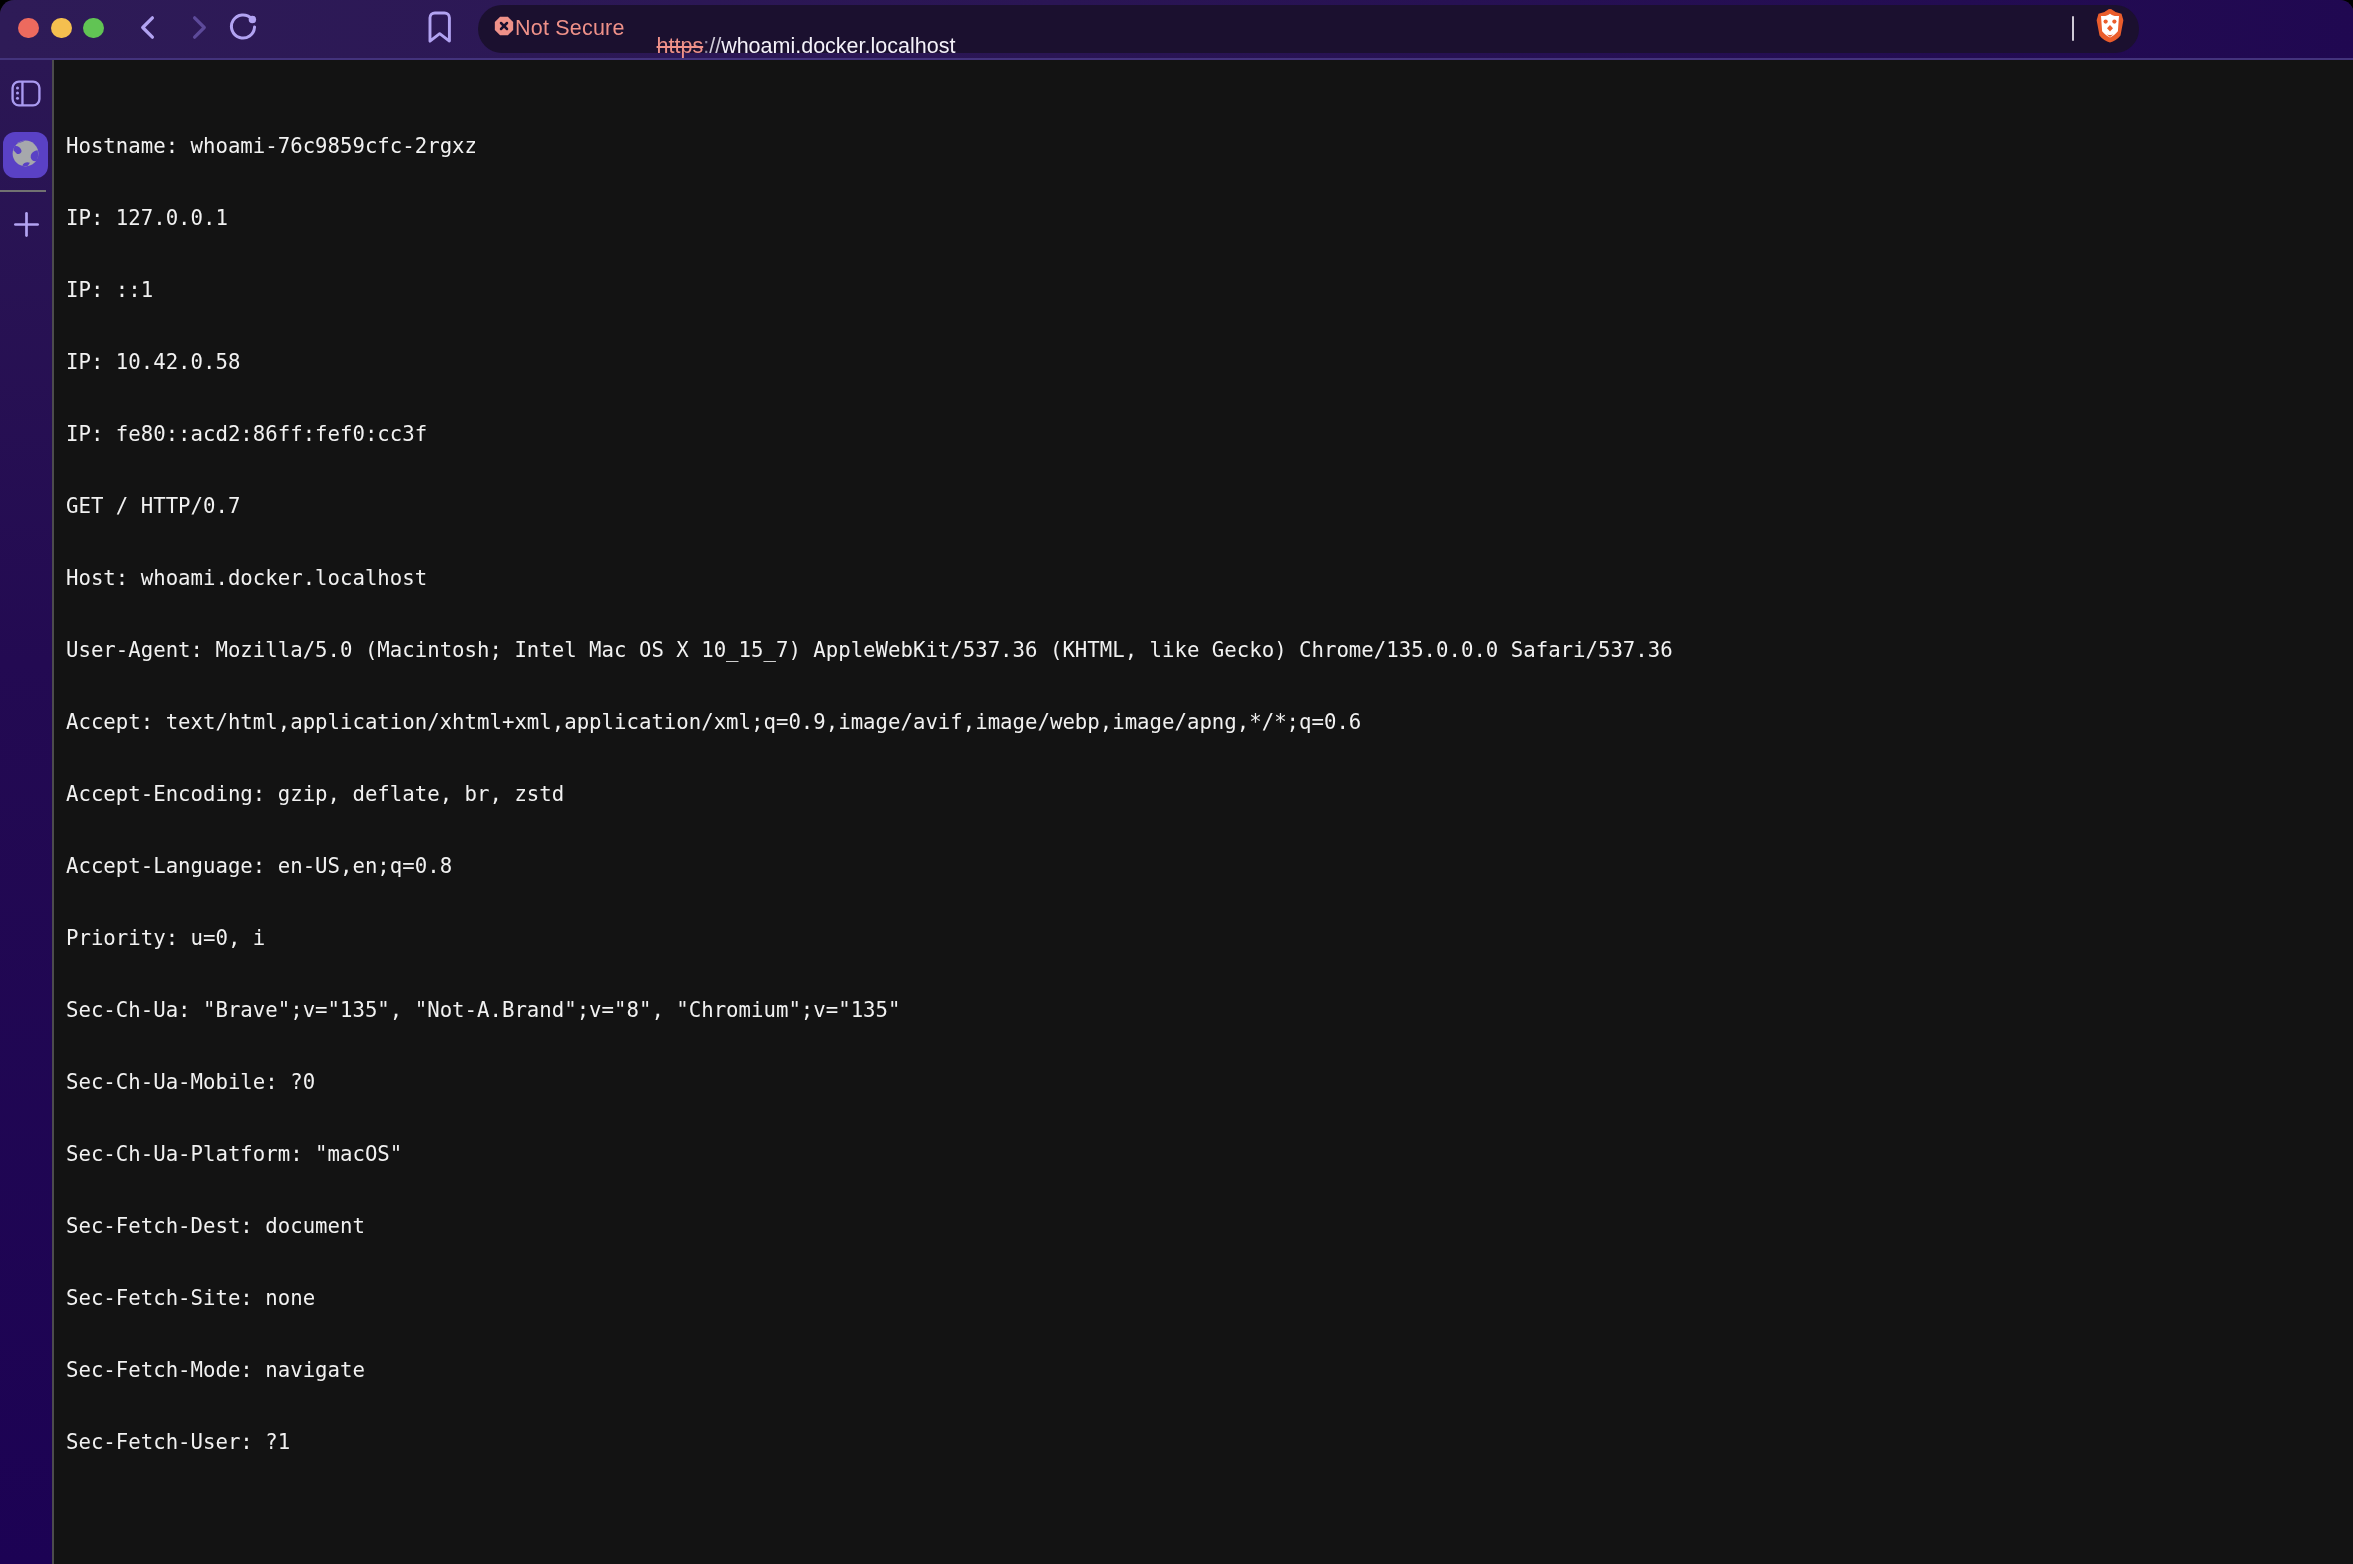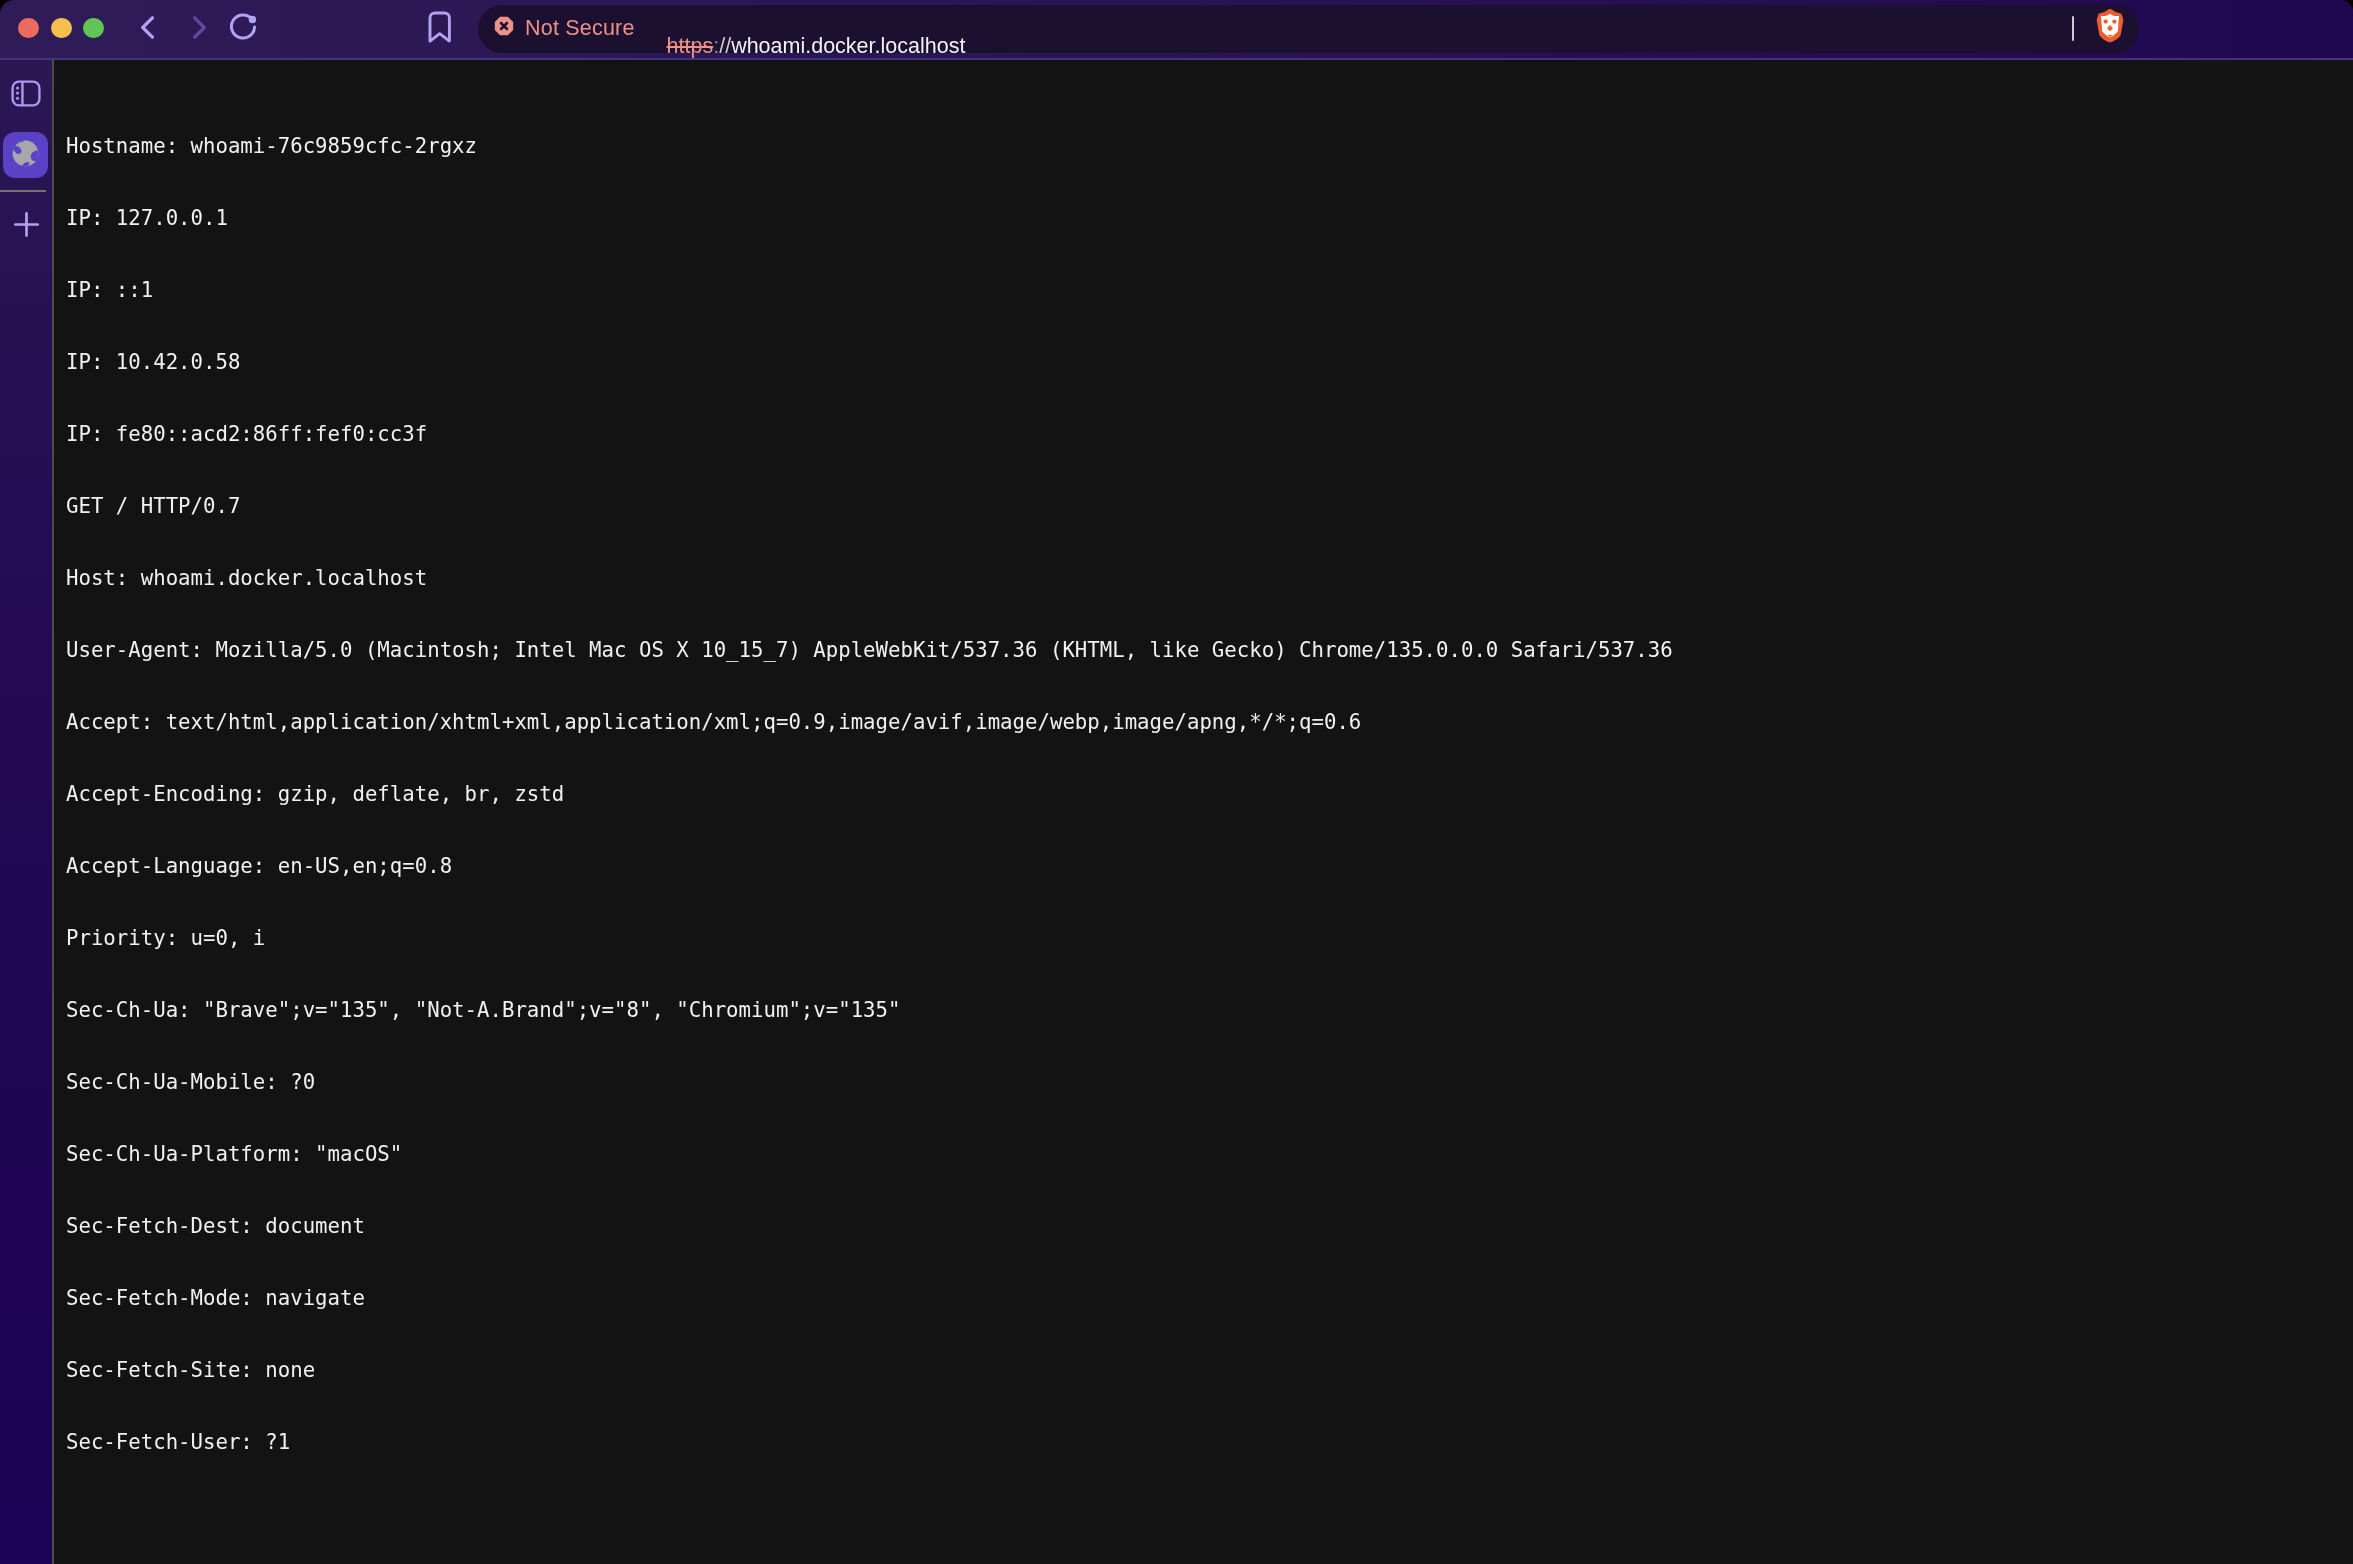--- a/index.html
+++ b/index.html
@@ -28,21 +28,21 @@
   .nav-reload{ left:225px; }
   .bookmark{ position:absolute; left:421px; top:9.5px; width:38px; height:38px; display:flex; align-items:center; justify-content:center; }
 
   
   .urlbar{
     position:absolute; left:478px; top:4.8px; width:1661px; height:48px;
     background:#1b102f; border-radius:24px;
     display:flex; align-items:center; padding:0 12.7px 0 16px;
     font-size:21.5px; color:#f2eff7;
   }
-  .badge{ display:flex; align-items:center; gap:11px; }
+  .badge{ display:flex; align-items:center; gap:1px; }
   .badge-label{ color:#ef9189; font-size:21.5px; letter-spacing:0.2px; }
   .url-text{ margin-left:32px; white-space:nowrap;margin-top:36px; }
   .scheme{ color:#ef9189; text-decoration:line-through; text-decoration-thickness:2px; }
   .sep-colon{ color:#8f87a0; }
   .sep-slashes{ color:#cfcbd8; }
   .host{ color:#f4f1f9; }
   .url-spacer{ flex:1; }
   .url-divider{ width:2.4px; height:25.4px; background:#cfcad6; border-radius:1.6px; margin-right:19px; }
   .shields-btn{ width:33px; height:38px; display:flex; align-items:center; justify-content:center; }
 
@@ -195,22 +195,22 @@
       <div class="ln">Host: whoami.docker.localhost</div>
       <div class="ln">User-Agent: Mozilla/5.0 (Macintosh; Intel Mac OS X 10_15_7) AppleWebKit/537.36 (KHTML, like Gecko) Chrome/135.0.0.0 Safari/537.36</div>
       <div class="ln">Accept: text/html,application/xhtml+xml,application/xml;q=0.9,image/avif,image/webp,image/apng,*/*;q=0.6</div>
       <div class="ln">Accept-Encoding: gzip, deflate, br, zstd</div>
       <div class="ln">Accept-Language: en-US,en;q=0.8</div>
       <div class="ln">Priority: u=0, i</div>
       <div class="ln">Sec-Ch-Ua: "Brave";v="135", "Not-A.Brand";v="8", "Chromium";v="135"</div>
       <div class="ln">Sec-Ch-Ua-Mobile: ?0</div>
       <div class="ln">Sec-Ch-Ua-Platform: "macOS"</div>
       <div class="ln">Sec-Fetch-Dest: document</div>
+      <div class="ln">Sec-Fetch-Site: none</div>
       <div class="ln">Sec-Fetch-Mode: navigate</div>
-      <div class="ln">Sec-Fetch-Site: none</div>
       <div class="ln">Sec-Fetch-User: ?1</div>
       
       
       
       
       
       
       
       
     </div>

